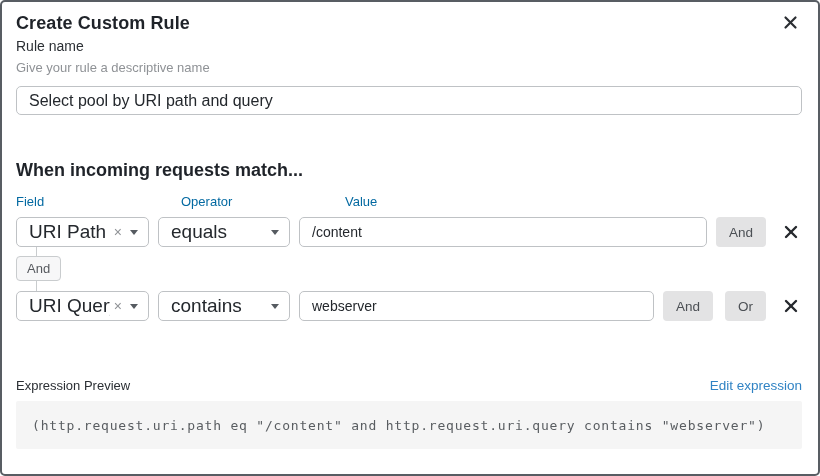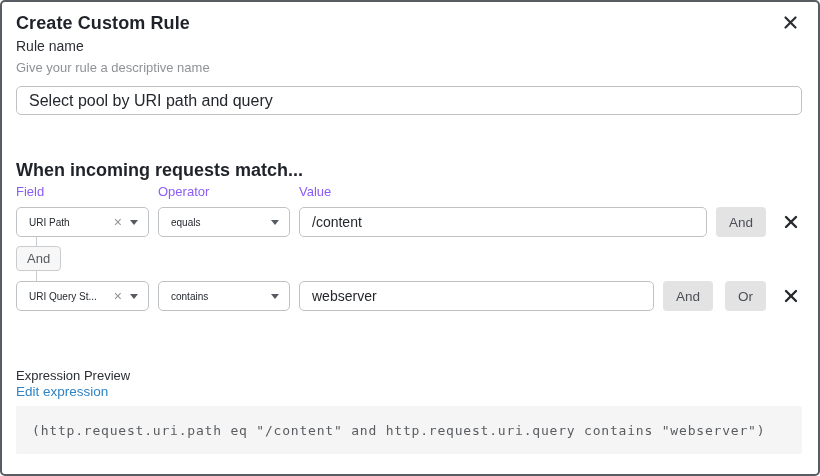--- a/index.html
+++ b/index.html
@@ -70,24 +70,25 @@
   
   .match-heading {
     margin-top: 46px;
     font-size: 18px;
     font-weight: 700;
     color: #1f2329;
     line-height: 18px;
   }
   .col-labels {
     display: flex;
-    margin-top: 5px;
-    font-size: 13px;
-    color: #8b5cf6;
+    margin-top: 15px;
+    font-size: 13px;
+    color: #0369a1;
     line-height: 16px;
+    gap: 23px;
   }
   .col-label-field    { width: 142px; }
   .col-label-operator { width: 141px; }
   .col-label-value    { flex: 1; }
   .cond-row {
     display: flex;
     align-items: center;
     margin-top: 7px;
     height: 30px;
   }
@@ -99,21 +100,21 @@
     border-radius: 5px;
     background: #fff;
     padding: 0 10px 0 12px;
     cursor: pointer;
     flex: none;
   }
   .field-select { width: 133px; margin-right: 9px; }
   .op-select    { width: 132px; margin-right: 9px; }
   .sel-text {
     flex: 1;
-    font-size: 10px;
+    font-size: 19px;
     color: #24282d;
     white-space: nowrap;
     overflow: hidden;
   }
   .clear-x {
     font-size: 14px;
     color: #8f9296;
     margin: 0 8px 0 4px;
     line-height: 1;
     cursor: pointer;
@@ -181,21 +182,20 @@
     font-size: 13px;
     color: #56595e;
     display: flex; align-items: center;
   }
   
   .preview-header {
     display: flex;
     justify-content: space-between;
     align-items: baseline;
     margin-top: 57px;
-    flex-direction: column;
   }
   .preview-label {
     font-size: 13px;
     color: #2b2f34;
     line-height: 16px;
   }
   .edit-link {
     font-size: 13.5px;
     color: #3083c4;
     text-decoration: none;

